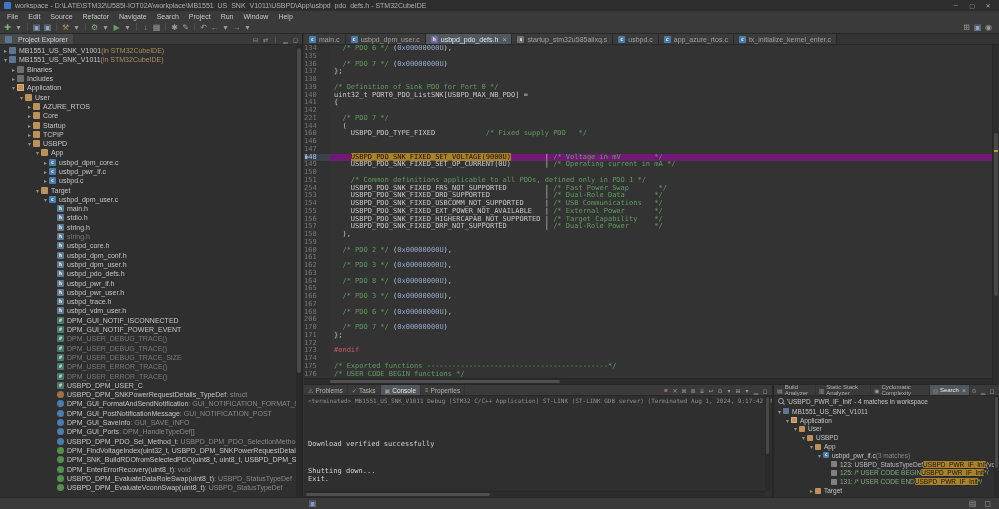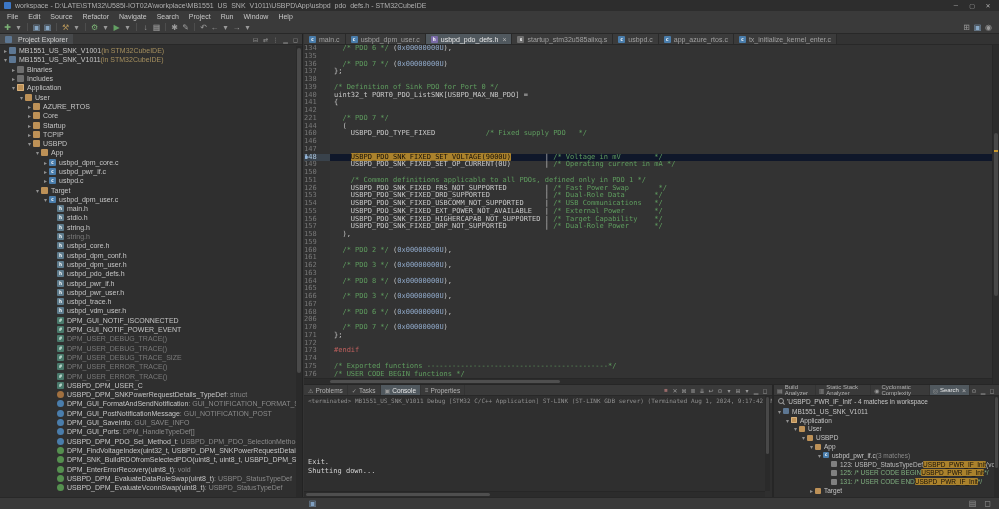--- a/index.html
+++ b/index.html
@@ -56,21 +56,21 @@
   .etab{display:flex;align-items:center;gap:3px;padding:0 5px;font-size:7px;color:#a0a0a0;background:#3b3b3b;border-right:1px solid #2a2a2a}
   .etab.active{background:#50585e;color:#e6e6e6}
   .fic{width:7px;height:7px;border-radius:1px;font:bold 5px/7px "DejaVu Sans Mono",monospace;text-align:center;color:#fff;flex:none}
   .fic-c{background:#4a7dab}
   .fic-h{background:#7a6aa8}
   .fic-s{background:#6e6e6e}
   .tclose{color:#b5b5b5;font-size:7px;margin-left:1px}
   .editor{flex:1;position:relative;background:#333;overflow:hidden;font-family:"DejaVu Sans Mono",monospace}
   .codewrap{position:absolute;top:0;left:0;right:7px;bottom:6px;overflow:hidden}
   .cline{display:flex;height:7.75px;line-height:7.75px;font-size:7px;white-space:pre;position:relative}
-  .cline.current{background:#0f172a}
+  .cline.current{background:#701a75}
   .cline.current::before{content:"";position:absolute;left:1px;top:1.5px;border-left:4px solid #8fb3d9;border-top:2.5px solid transparent;border-bottom:2.5px solid transparent}
   .gnum{width:26px;flex:none;text-align:left;padding-right:6px;color:#787878;background:#313131}
   .cline.current .gnum{background:#39424b;color:#aac4dd}
   .ctext{flex:1;padding-left:4px}
   .tk-p{color:#c8c8c8}
   .tk-c{color:#5f9e5f}
   .tk-n{color:#8fa8c8}
   .tk-d{color:#c0605e}
   .tk-o{background:#ab822c;color:#15100a;border-radius:1px}
   .ehscroll{position:absolute;left:0;right:7px;bottom:0;height:6px;background:#2c2c2c;border-top:1px solid #272727}
@@ -495,21 +495,21 @@
           <div class="cline"><span class="gnum">142</span><span class="ctext"></span></div>
           <div class="cline"><span class="gnum">221</span><span class="ctext"><span class="tk-c">  /* PDO 7 */</span></span></div>
           <div class="cline"><span class="gnum">144</span><span class="ctext"><span class="tk-p">  (</span></span></div>
           <div class="cline"><span class="gnum">160</span><span class="ctext"><span class="tk-p">    USBPD_PDO_TYPE_FIXED            </span><span class="tk-c">/* Fixed supply PDO   */</span></span></div>
           <div class="cline"><span class="gnum">146</span><span class="ctext"></span></div>
           <div class="cline"><span class="gnum">147</span><span class="ctext"></span></div>
           <div class="cline current"><span class="gnum">148</span><span class="ctext"><span class="tk-p">    </span><span class="tk-o">USBPD_PDO_SNK_FIXED_SET_VOLTAGE(9000U)</span><span class="tk-p">        | </span><span class="tk-c">/* Voltage in mV        */</span></span></div>
           <div class="cline"><span class="gnum">149</span><span class="ctext"><span class="tk-p">    USBPD_PDO_SNK_FIXED_SET_OP_CURRENT(0U)        | </span><span class="tk-c">/* Operating current in mA */</span></span></div>
           <div class="cline"><span class="gnum">150</span><span class="ctext"></span></div>
           <div class="cline"><span class="gnum">151</span><span class="ctext"><span class="tk-c">    /* Common definitions applicable to all PDOs, defined only in PDO 1 */</span></span></div>
-          <div class="cline"><span class="gnum">126</span><span class="ctext"><span class="tk-p">    USBPD_PDO_SNK_FIXED_FRS_NOT_SUPPORTED         | </span><span class="tk-c">/* Fast Power Swap       */</span></span></div>
+          <div class="cline"><span class="gnum">254</span><span class="ctext"><span class="tk-p">    USBPD_PDO_SNK_FIXED_FRS_NOT_SUPPORTED         | </span><span class="tk-c">/* Fast Power Swap       */</span></span></div>
           <div class="cline"><span class="gnum">153</span><span class="ctext"><span class="tk-p">    USBPD_PDO_SNK_FIXED_DRD_SUPPORTED             | </span><span class="tk-c">/* Dual-Role Data       */</span></span></div>
           <div class="cline"><span class="gnum">154</span><span class="ctext"><span class="tk-p">    USBPD_PDO_SNK_FIXED_USBCOMM_NOT_SUPPORTED     | </span><span class="tk-c">/* USB Communications   */</span></span></div>
           <div class="cline"><span class="gnum">155</span><span class="ctext"><span class="tk-p">    USBPD_PDO_SNK_FIXED_EXT_POWER_NOT_AVAILABLE   | </span><span class="tk-c">/* External Power       */</span></span></div>
           <div class="cline"><span class="gnum">156</span><span class="ctext"><span class="tk-p">    USBPD_PDO_SNK_FIXED_HIGHERCAPAB_NOT_SUPPORTED | </span><span class="tk-c">/* Target Capability    */</span></span></div>
           <div class="cline"><span class="gnum">157</span><span class="ctext"><span class="tk-p">    USBPD_PDO_SNK_FIXED_DRP_NOT_SUPPORTED         | </span><span class="tk-c">/* Dual-Role Power      */</span></span></div>
           <div class="cline"><span class="gnum">158</span><span class="ctext"><span class="tk-p">  ),</span></span></div>
           <div class="cline"><span class="gnum">159</span><span class="ctext"></span></div>
           <div class="cline"><span class="gnum">160</span><span class="ctext"><span class="tk-c">  /* PDO 2 */</span><span class="tk-p"> (</span><span class="tk-n">0x00000000U</span><span class="tk-p">),</span></span></div>
           <div class="cline"><span class="gnum">161</span><span class="ctext"></span></div>
           <div class="cline"><span class="gnum">162</span><span class="ctext"><span class="tk-c">  /* PDO 3 */</span><span class="tk-p"> (</span><span class="tk-n">0x00000000U</span><span class="tk-p">),</span></span></div>
@@ -573,24 +573,25 @@
               <span class="ticon">▁</span>
               <span class="ticon">◻</span>
             </span>
         </div>
         <div class="chead">&lt;terminated&gt; MB1551_US_SNK_V1011 Debug [STM32 C/C++ Application] ST-LINK (ST-LINK GDB server) (Terminated Aug 1, 2024, 9:17:42 AM) [pid: 139]</div>
         <div class="cbody">
             <div class="conline"></div>
             <div class="conline"></div>
             <div class="conline"></div>
             <div class="conline"></div>
+            <div class="conline">Download verified successfully</div>
             <div class="conline"></div>
             <div class="conline"></div>
+            <div class="conline">Shutting down...</div>
             <div class="conline">Exit.</div>
-            <div class="conline">Shutting down...</div>
           </div>
         <div class="cvscroll">
           <div class="thumb"></div>
         </div>
         <div class="chscroll">
           <div class="thumb"></div>
         </div>
       </div>
 
       <div class="searchp">

